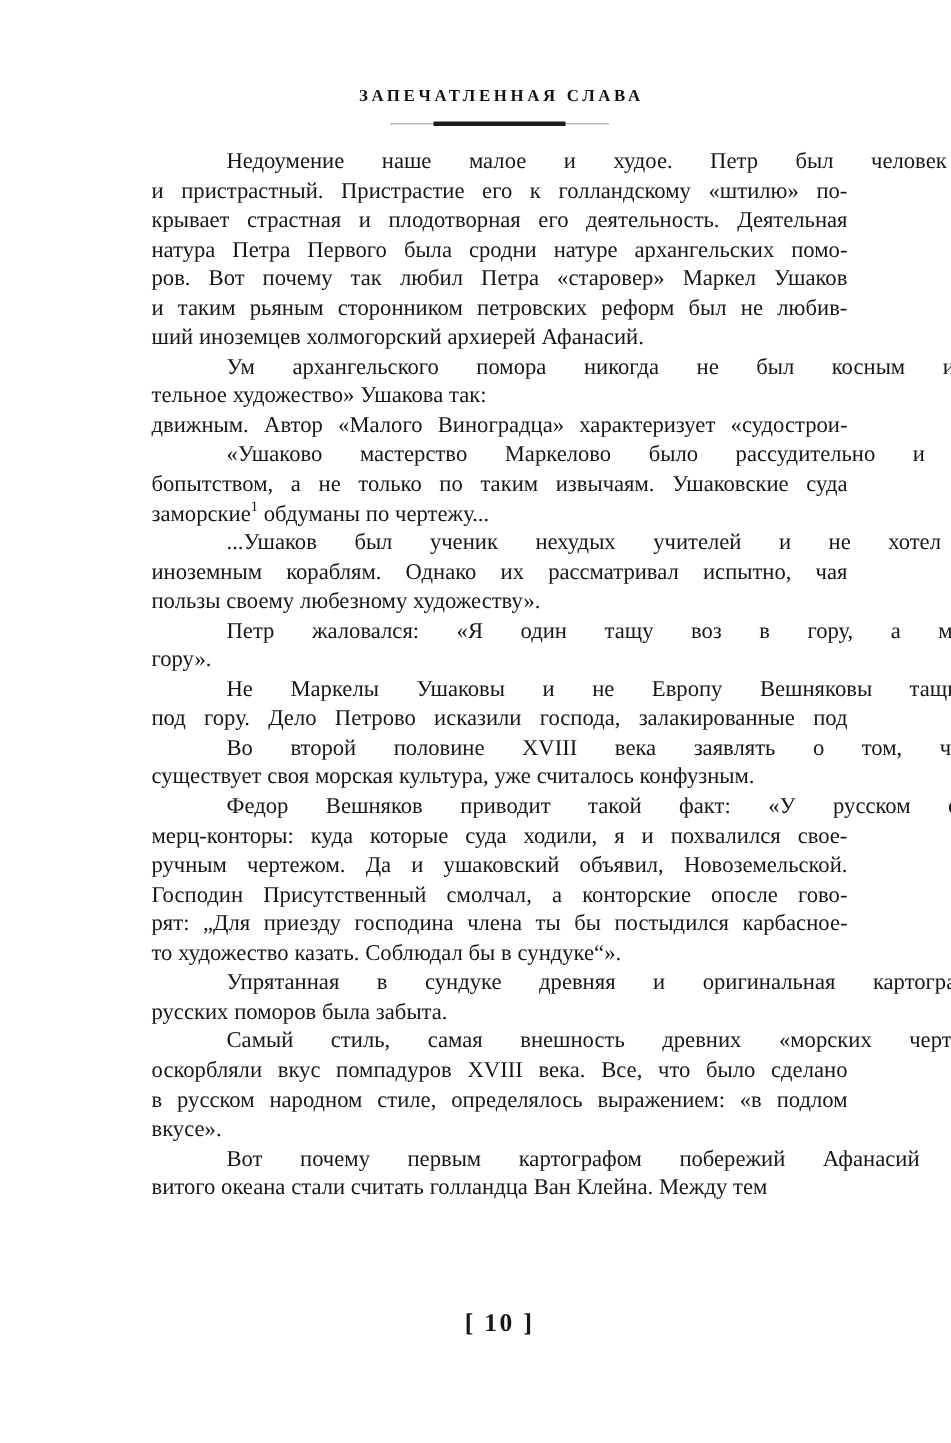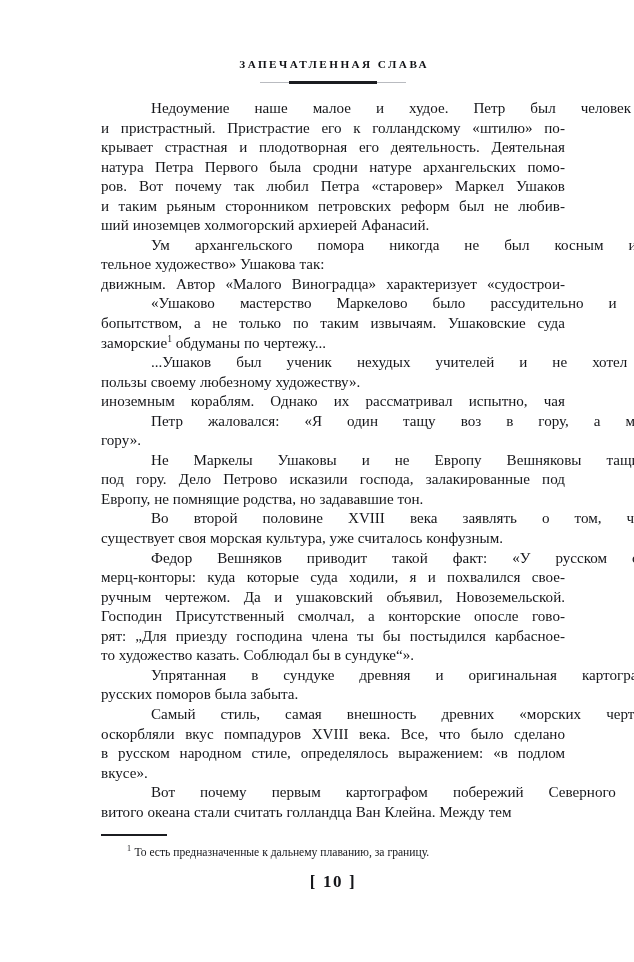--- a/index.html
+++ b/index.html
@@ -271,30 +271,30 @@
           <span>...Ушаков</span>
           <span>был</span>
           <span>ученик</span>
           <span>нехудых</span>
           <span>учителей</span>
           <span>и</span>
           <span>не</span>
           <span>хотел</span>
           <span>уважить</span>
         </span>
-        <span class="ln">пользы своему любезному художеству».</span>
         <span class="ln j">
           <span>иноземным</span>
           <span>кораблям.</span>
           <span>Однако</span>
           <span>их</span>
           <span>рассматривал</span>
           <span>испытно,</span>
           <span>чая</span>
         </span>
+        <span class="ln">пользы своему любезному художеству».</span>
       </p>
       <p class="para">
         <span class="ln j indent">
           <span>Петр</span>
           <span>жаловался:</span>
           <span>«Я</span>
           <span>один</span>
           <span>тащу</span>
           <span>воз</span>
           <span>в</span>
@@ -318,21 +318,20 @@
         <span class="ln j">
           <span>под</span>
           <span>гору.</span>
           <span>Дело</span>
           <span>Петрово</span>
           <span>исказили</span>
           <span>господа,</span>
           <span>залакированные</span>
           <span>под</span>
         </span>
-        <span class="ln">Европу, не помнящие родства, но задававшие тон.</span>
       </p>
       <p class="para">
         <span class="ln j indent">
           <span>Во</span>
           <span>второй</span>
           <span>половине</span>
           <span>XVIII</span>
           <span>века</span>
           <span>заявлять</span>
           <span>о</span>
@@ -441,29 +440,23 @@
         </span>
         <span class="ln">вкусе».</span>
       </p>
       <p class="para">
         <span class="ln j indent">
           <span>Вот</span>
           <span>почему</span>
           <span>первым</span>
           <span>картографом</span>
           <span>побережий</span>
-          <span>Северного</span>
+          <span>Афанасий</span>
           <span>Ледо-</span>
         </span>
         <span class="ln">витого океана стали считать голландца Ван Клейна. Между тем</span>
       </p>
     </div>
 
-  <div class="footnote-block">
-    <div class="footnote-rule"></div>
-    <div class="footnote-text">
-      <sup>1</sup><span>То есть предназначенные к дальнему плаванию, за границу.</span>
-    </div>
-  </div>
 
   <div class="folio">[ 10 ]</div>
 
 </div>
 
 </body></html>

